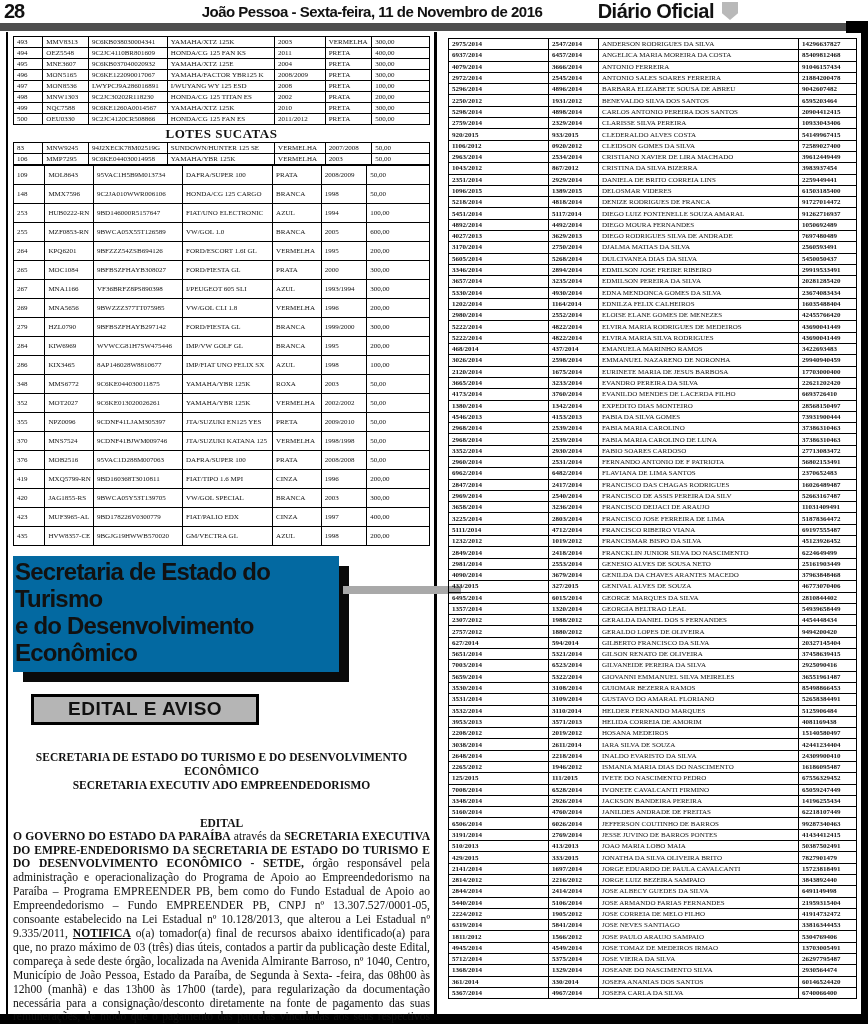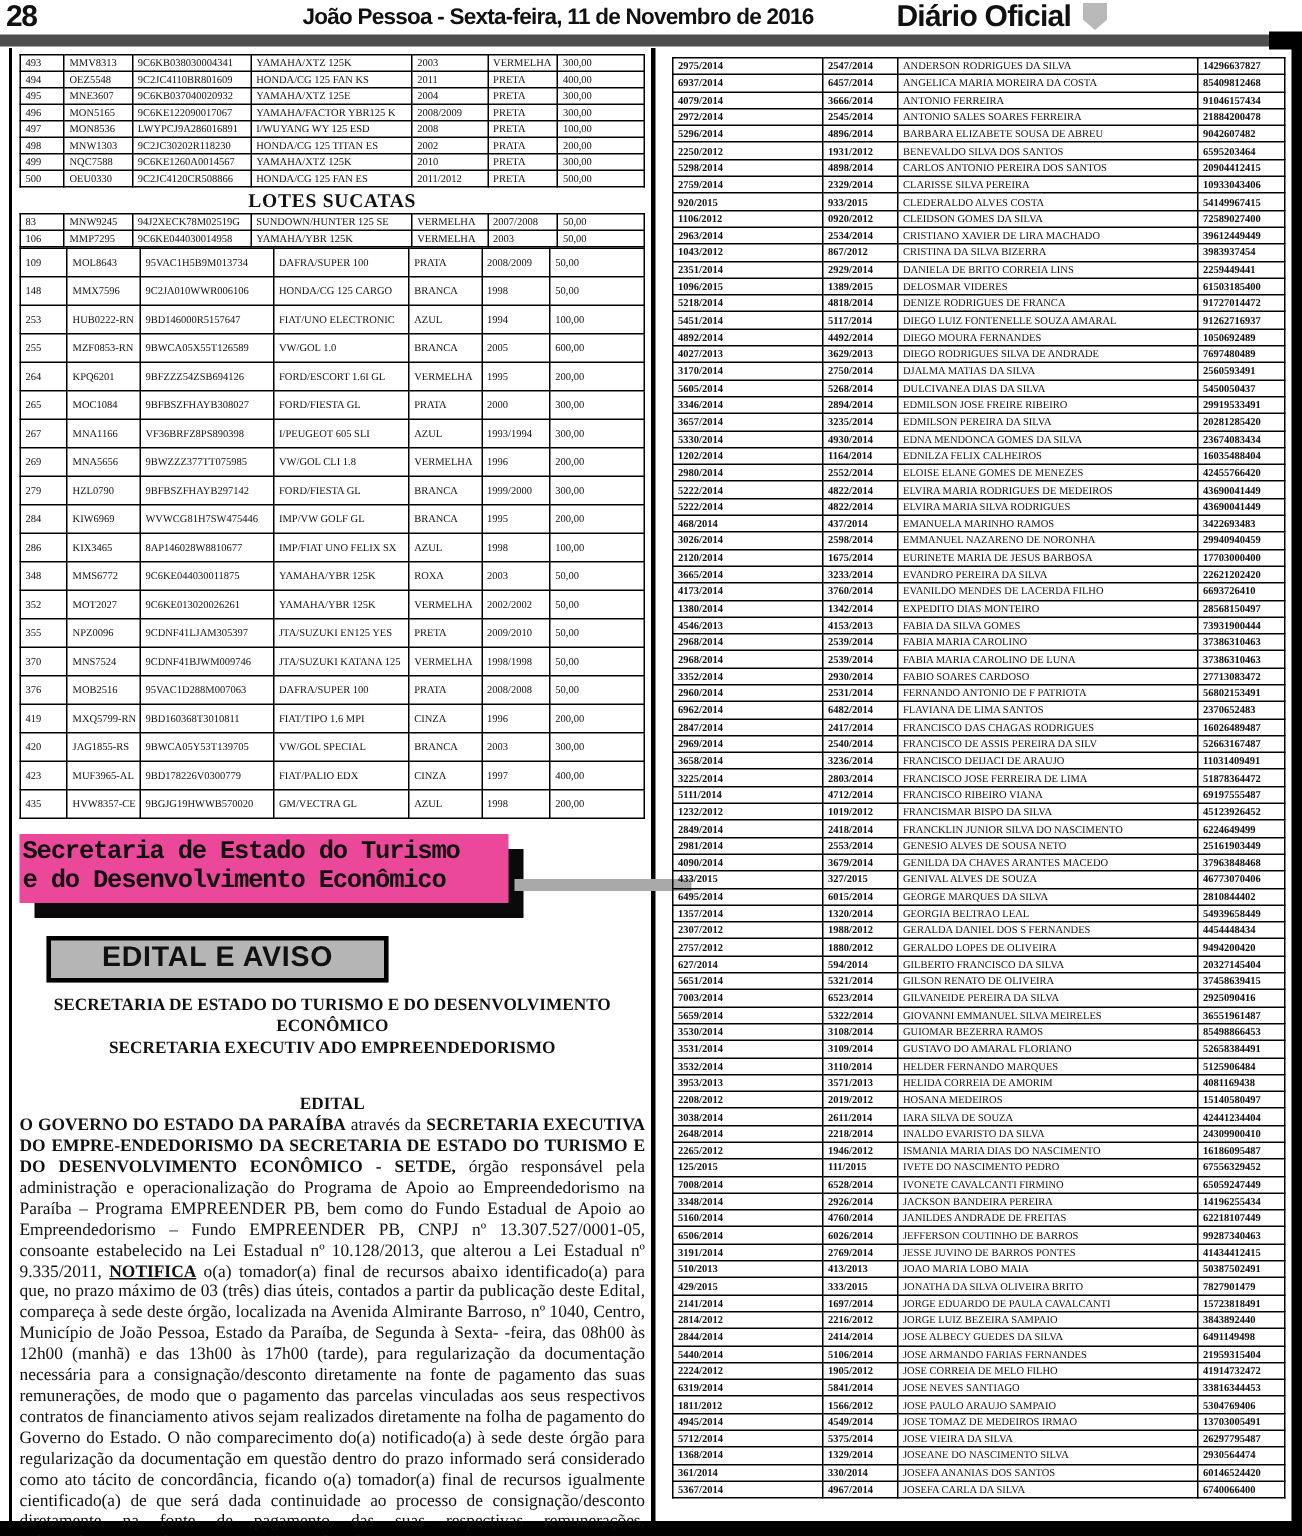--- a/index.html
+++ b/index.html
@@ -29,30 +29,30 @@
   table{border-collapse:collapse;width:100%;table-layout:fixed;}
   td,th{border:1px solid #000;font-size:7px;line-height:8px;padding:1px 3px;
         overflow:hidden;white-space:nowrap;text-align:left;vertical-align:middle;}
   .veh td{font-size:7px;}
   .suclg td{padding:5px 3px;}
   .lotes-title{text-align:center;font-weight:bold;font-size:13px;line-height:15px;
         padding:1px 0 1px 0;letter-spacing:0.5px;}
   .ntab td.b, .rtab td.b{font-weight:bold;}
   .rtab td{height:8.3px;}
   
-  .sec-head{position:relative;margin:10px 0 0 0;width:318px;background:#ec4899;
-        font-family:Liberation Mono, monospace;font-weight:bold;font-size:17px;
+  .sec-head{position:relative;margin:10px 0 0 0;width:318px;background:#0369a1;
+        font-family:Liberation Sans, sans-serif;font-weight:bold;font-size:24px;
         line-height:1.12;letter-spacing:-0.8px;padding:3px 6px 5px 2px;
         box-shadow:10px 10px 0 0 #0a0a0a;}
   .gray-tail{position:absolute;right:-122px;top:30px;width:118px;height:8px;background:#a9a9a9;}
   .badge-wrap{margin:22px 0 0 18px;}
   .badge{display:inline-block;background:#b5b5b5;border:3px solid #000;
         font-family:"Liberation Sans",sans-serif;font-weight:bold;font-size:19px;
         letter-spacing:0.5px;padding:1px 34px 2px 34px;}
-  .subhead{margin-top:8px;text-align:center;font-weight:bold;font-size:11.5px;line-height:1.25;}
+  .subhead{margin-top:25px;text-align:center;font-weight:bold;font-size:11.5px;line-height:1.25;}
   .edital-title{margin-top:24px;text-align:center;font-weight:bold;font-size:11.5px;}
   .edital-par{margin-top:1px;text-align:justify;font-size:11.6px;line-height:1.2;}
   .edital-par .bseg{font-weight:bold;}
   .edital-par .useg{font-weight:bold;text-decoration:underline;}
 </style>
 </head>
 <body>
 
 <div class="page">
 

